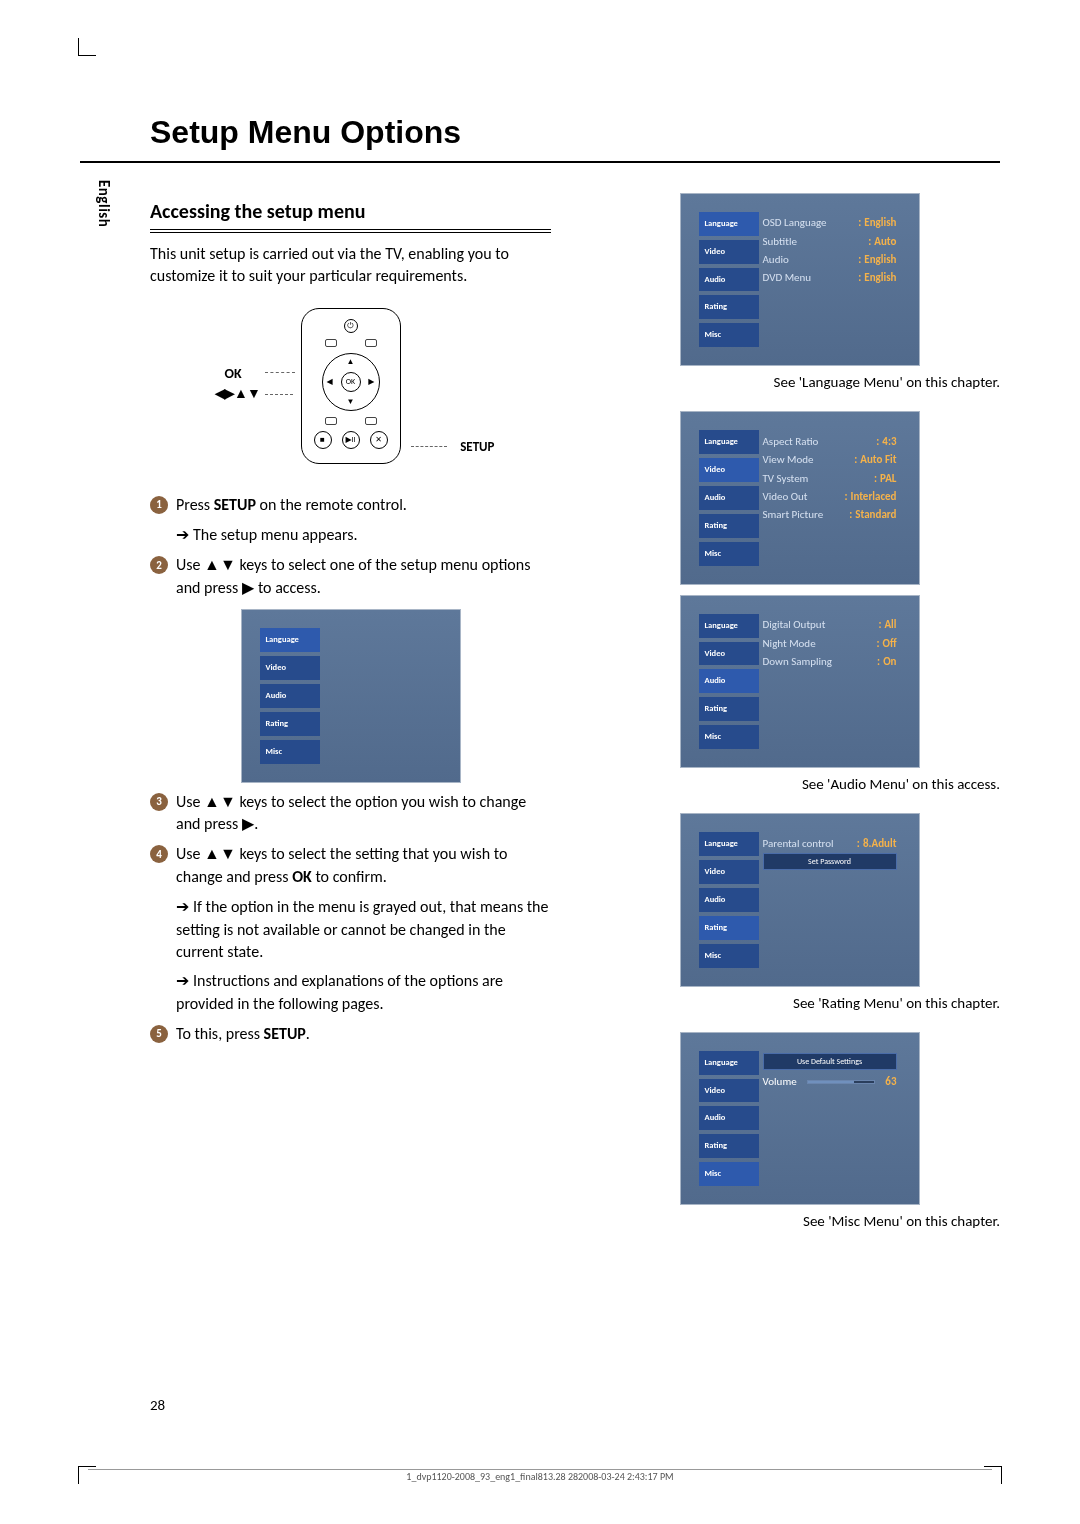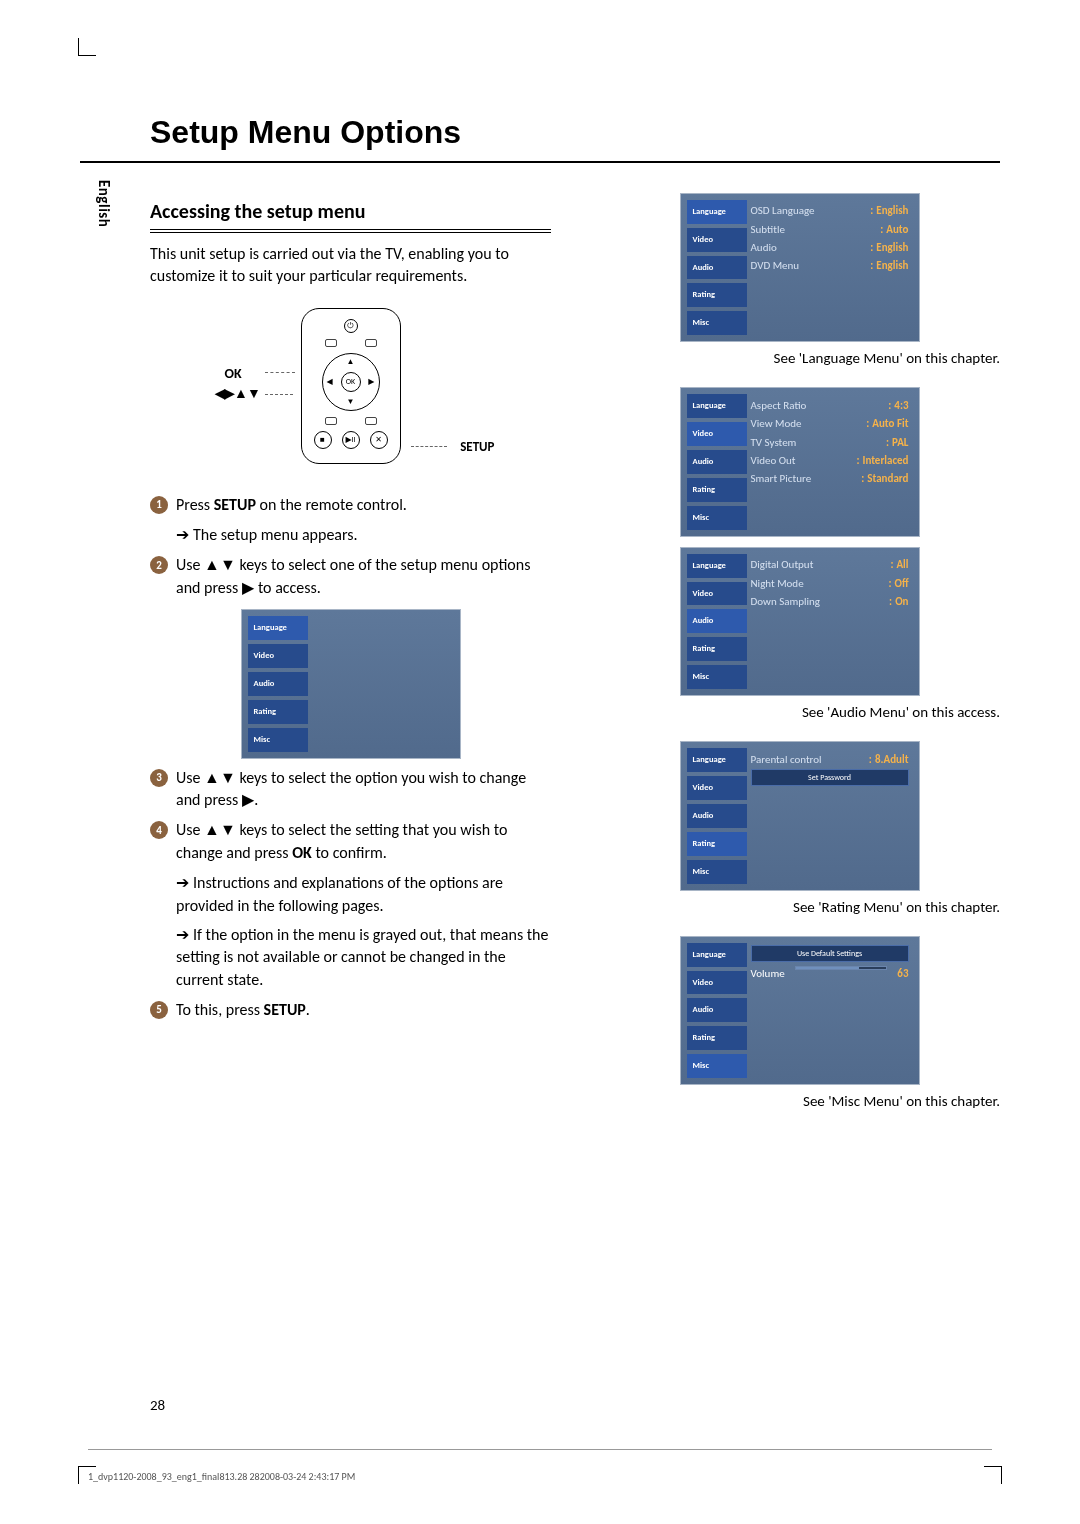--- a/index.html
+++ b/index.html
@@ -128,21 +128,21 @@
   .dash1{ top:64px; left:4px; width:30px;}
   .dash2{ top:86px; left:4px; width:28px;}
   .dash3{ top:138px; right:-6px; width:36px;}
 
   
   .menu-shot {
     background: linear-gradient(#5e789a,#516a8c);
     border: 1px solid #a8b5c6;
     width: 240px;
     margin: 10px auto 6px auto;
-    padding: 6px;
+    padding: 18px;
     display: flex;
     gap: 0;
     font-size: 9px;
     color: #fff;
   }
   .menu-tabs {
     display: flex;
     flex-direction: column;
     gap: 4px;
     width: 60px;
@@ -169,21 +169,21 @@
   .menu-val { color: #f5b24a; font-weight: bold; }
   .menu-colon { color: #f5b24a; padding-right: 3px; font-weight:bold;}
   .menu-banner {
     text-align: center;
     background: #203a66;
     padding: 2px;
     margin-bottom: 3px;
     font-size: 8px;
     border: 1px solid #4a6ca8;
   }
-  .menu-row.centered { justify-content:center; gap:10px; }
+  .menu-row.centered { justify-content:center; gap:10px; align-items:center;}
   .vol-bar { height:4px; background:#2a3e5c; flex:1; border:1px solid #6a85ad; position:relative;}
   .vol-fill{ position:absolute; left:0; top:0; bottom:0; width:70%; background:#7090bd;}
   .caption {
     text-align: right;
     margin: 6px 0 18px 0;
     font-size: 15px;
   }
   .page-num {
     position: absolute;
     left: 150px;
@@ -192,22 +192,22 @@
   }
   .crop-footer {
     position: absolute;
     bottom: 40px;
     left: 88px;
     right: 88px;
     border-top: 0.5px solid #999;
     font-size: 10px;
     color: #555;
     display: flex;
-    justify-content: flex-start;
-    padding-top: 20px;
+    justify-content: center;
+    padding-top: 0;
   }
   .crop-mark { position:absolute; border-color:#000; border-style:solid; width:18px; height:18px;}
   .cm-tl{ top:38px; left:78px; border-width:0 0 1px 1px;}
   .cm-bl{ bottom:40px; left:78px; border-width:1px 0 0 1px;}
   .cm-br{ bottom:40px; right:78px; border-width:1px 1px 0 0;}
   .bullet { font-weight: bold; }
 </style>
 </head>
 <body>
 
@@ -295,24 +295,24 @@
         <div class="step-text">Use ▲▼ keys to select the option you wish to change and press ▶.</div>
       </div>
 
       <div class="step">
         <div class="step-num">4</div>
         <div class="step-text">
           <span>Use ▲▼ keys to select the setting that you wish to change and press </span><b class="bullet">OK</b><span> to confirm.</span>
         </div>
       </div>
       <div class="sub-line">
+        <span>➔ </span><span>If the option in the menu is grayed out, that means the setting is not available or cannot be changed in the current state.</span>
+      </div>
+      <div class="sub-line">
         <span>➔ </span><span>Instructions and explanations of the options are provided in the following pages.</span>
-      </div>
-      <div class="sub-line">
-        <span>➔ </span><span>If the option in the menu is grayed out, that means the setting is not available or cannot be changed in the current state.</span>
       </div>
 
       <div class="step">
         <div class="step-num">5</div>
         <div class="step-text">
           <span>To this, press </span><b class="bullet">SETUP</b><span>.</span>
         </div>
       </div>
 
     </div>

